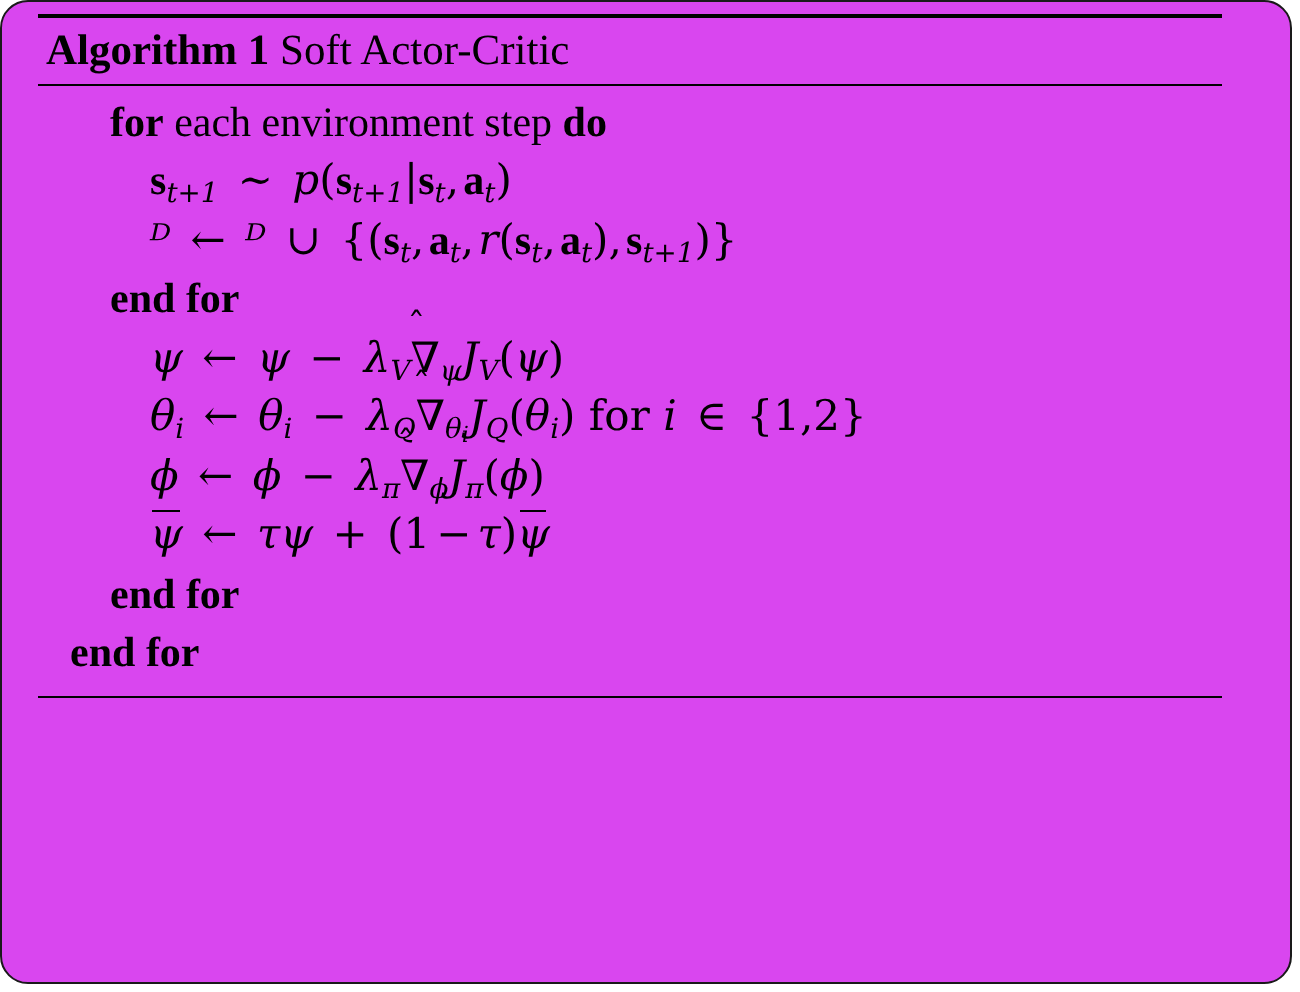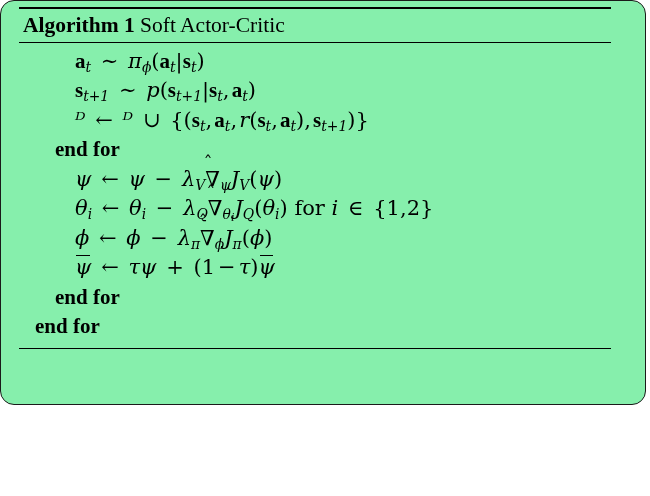--- a/index.html
+++ b/index.html
@@ -14,25 +14,25 @@
     color: #000000;
     overflow: hidden;
   }
 
   
   #figure-frame {
     position: absolute;
     left: 0px;
     top: 0px;
     width: 646px;
-    height: 405px;
+    height: 492px;
     border: 1.5px solid #1a1a1a;
     border-radius: 14px;
     box-sizing: border-box;
-    background: #86efac;
+    background: #d946ef;
   }
 
   #algorithm-block {
     position: absolute;
     left: 18px;
     top: 6px;
     width: 592px;
   }
 
   .rule-top {
@@ -142,26 +142,27 @@
       <span class="kw">Algorithm 1</span>
       <span>Soft Actor-Critic</span>
     </div>
 
     <div class="rule-mid"></div>
 
     <div id="algorithm-body">
 
 
 
-
-      <div class="line ind2 math">
-        <span class="mbf">a</span><sub>t</sub>
-        <span class="op">∼</span>
-        <span class="mi">π</span><sub>ϕ</sub><span class="mup">(</span><span class="mbf">a</span><sub>t</sub><span class="mup">|</span><span class="mbf">s</span><sub>t</sub><span class="mup">)</span>
-      </div>
+      <div class="line ind1">
+        <span class="kw">for</span>
+        <span>each</span>
+        <span>environment step</span>
+        <span class="kw">do</span>
+      </div>
+
 
       <div class="line ind2 math">
         <span class="mbf">s</span><sub>t+1</sub>
         <span class="op">∼</span>
         <span class="mi">p</span><span class="mup">(</span><span class="mbf">s</span><sub>t+1</sub><span class="mup">|</span><span class="mbf">s</span><sub>t</sub><span class="mup">,</span> <span class="mbf">a</span><sub>t</sub><span class="mup">)</span>
       </div>
 
       <div class="line ind2 math">
         <span class="mcal">ᴰ</span>
         <span class="op">←</span>

